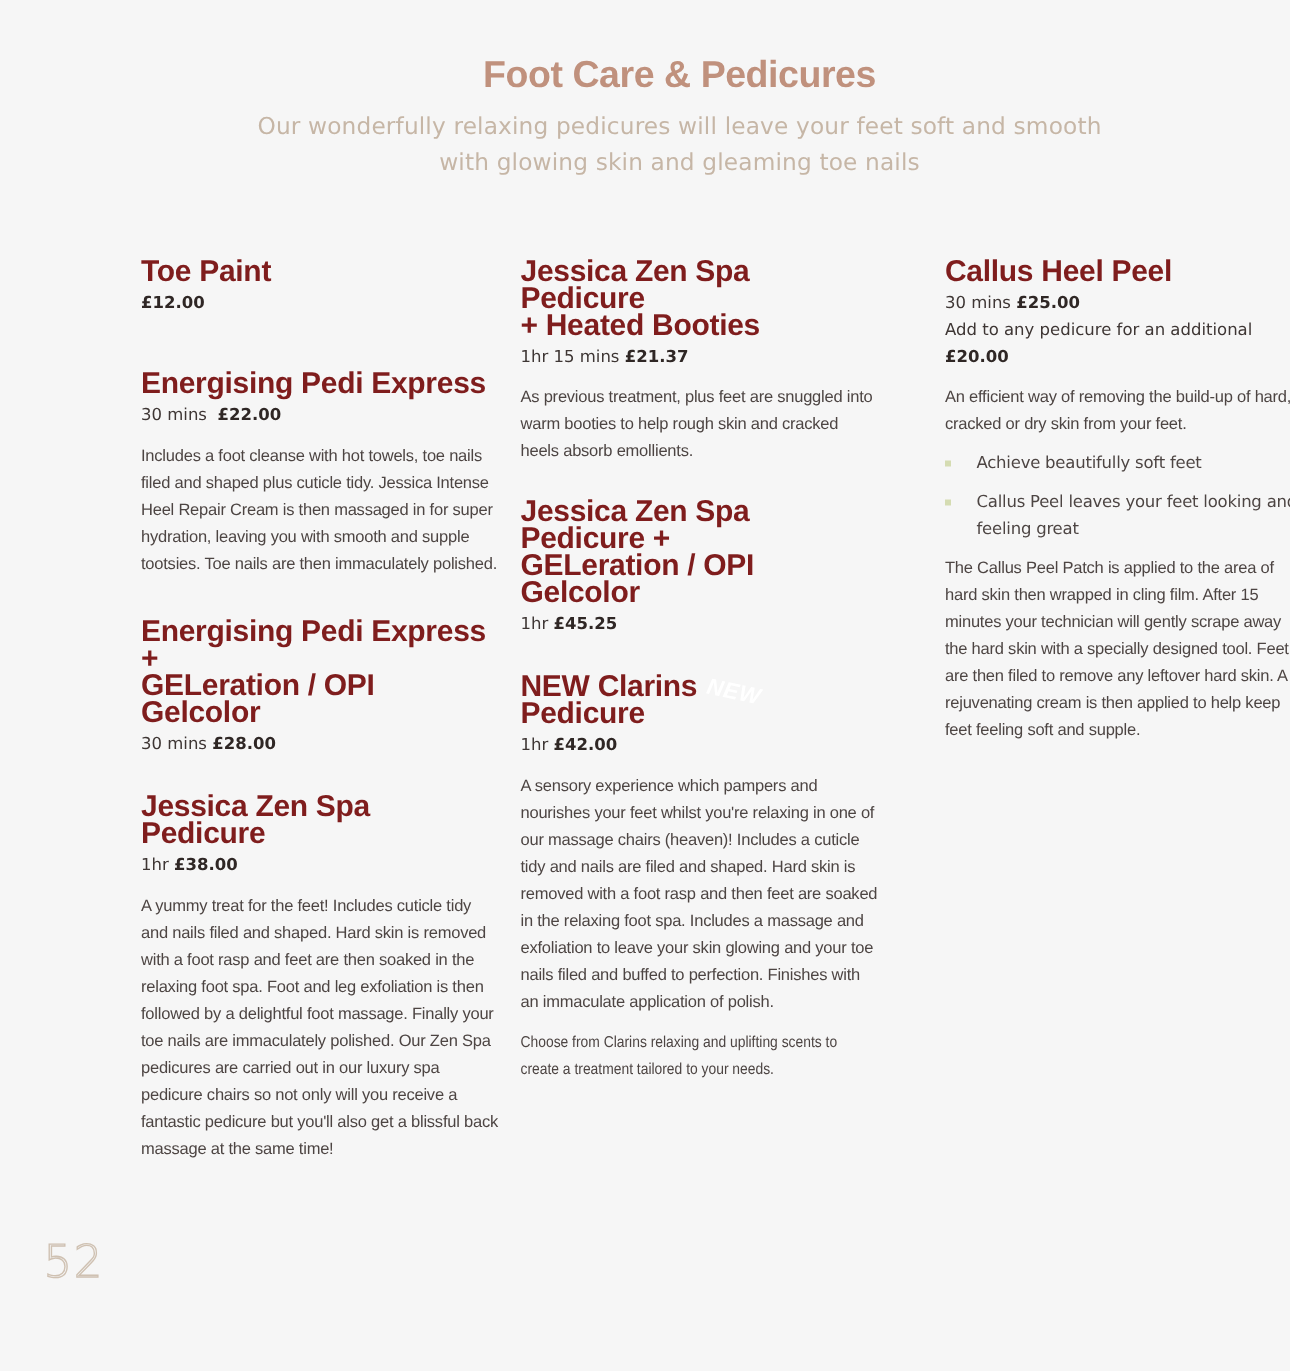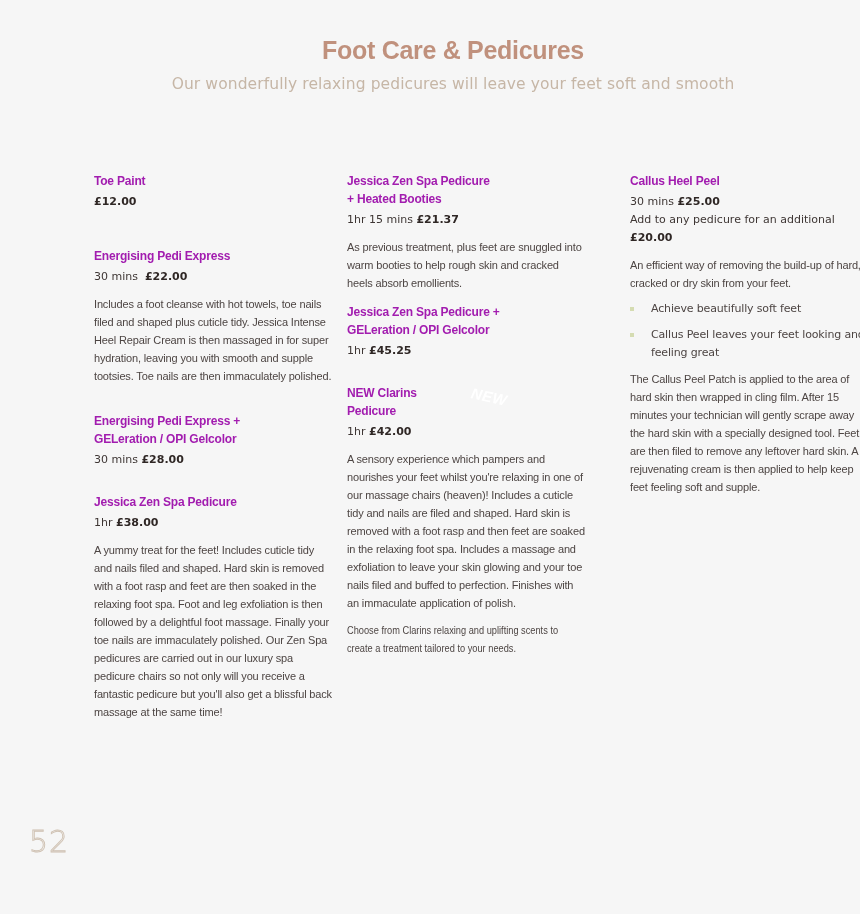--- a/index.html
+++ b/index.html
@@ -41,23 +41,23 @@
       width: 238px;
     }
     .col-1 { left: 94px; }
     .col-2 { left: 347px; }
     .col-3 { left: 600px; width: 236px; margin-left: 30px; }
 
     .item { position: relative; }
     .item-title {
       font-family: "Liberation Sans", sans-serif;
       font-weight: bold;
-      font-size: 12px;
-      line-height: 18px;
-      color: #a21caf;
+      font-size: 20px;
+      line-height: 18px;
+      color: #7f1d1d;
       letter-spacing: -0.2px;
     }
     .meta {
       font-family: "DejaVu Sans", sans-serif;
       font-size: 11px;
       line-height: 18px;
       color: #3e3634;
       margin-top: 3px;
     }
     .meta .price { font-weight: bold; color: #2f2725; }
@@ -118,20 +118,21 @@
       letter-spacing: 1px;
     }
   </style>
 </head>
 <body>
 
 <div class="header">
   <h1 class="page-title">Foot Care &amp; Pedicures</h1>
   <p class="subtitle">
     <span>Our wonderfully relaxing pedicures will leave your feet soft and smooth</span><br>
+    <span>with glowing skin and gleaming toe nails</span>
   </p>
 </div>
 
 <div class="col col-1">
   <div class="item">
     <h2 class="item-title">Toe Paint</h2>
     <div class="meta">
       <span class="price">£12.00</span>
     </div>
   </div>
@@ -168,21 +169,21 @@
     <h2 class="item-title">
       <span>Jessica Zen Spa Pedicure</span><br>
       <span>+ Heated Booties</span>
     </h2>
     <div class="meta">
       <span>1hr 15 mins</span> <span class="price">£21.37</span>
     </div>
     <p class="desc">As previous treatment, plus feet are snuggled into warm booties to help rough skin and cracked heels absorb emollients.</p>
   </div>
 
-  <div class="item" style="margin-top:11px">
+  <div class="item" style="margin-top:22px">
     <h2 class="item-title">
       <span>Jessica Zen Spa Pedicure +</span><br>
       <span>GELeration / OPI Gelcolor</span>
     </h2>
     <div class="meta">
       <span>1hr</span> <span class="price">£45.25</span>
     </div>
   </div>
 
   <div class="item" style="margin-top:24px">

